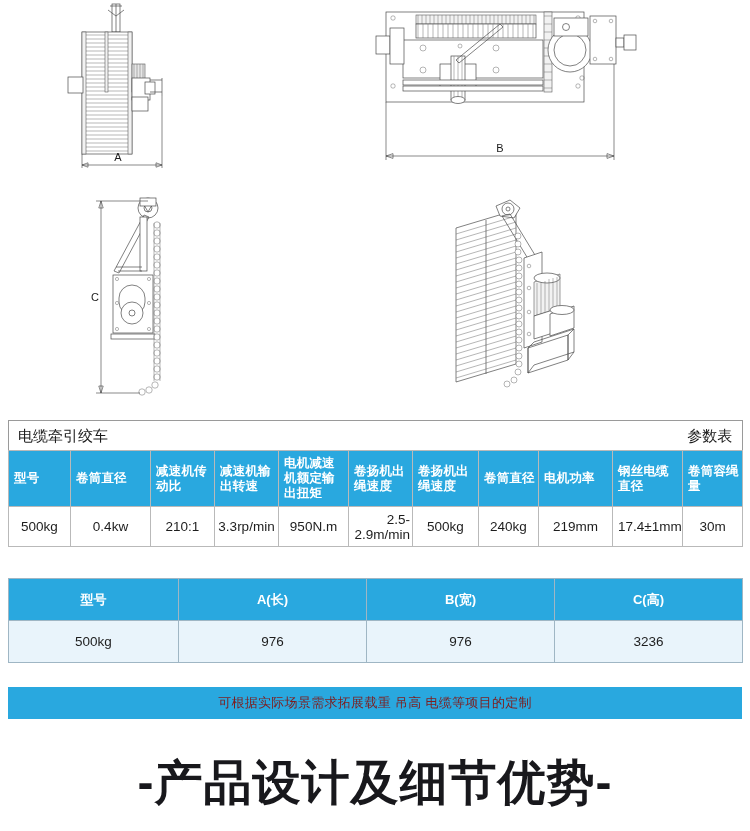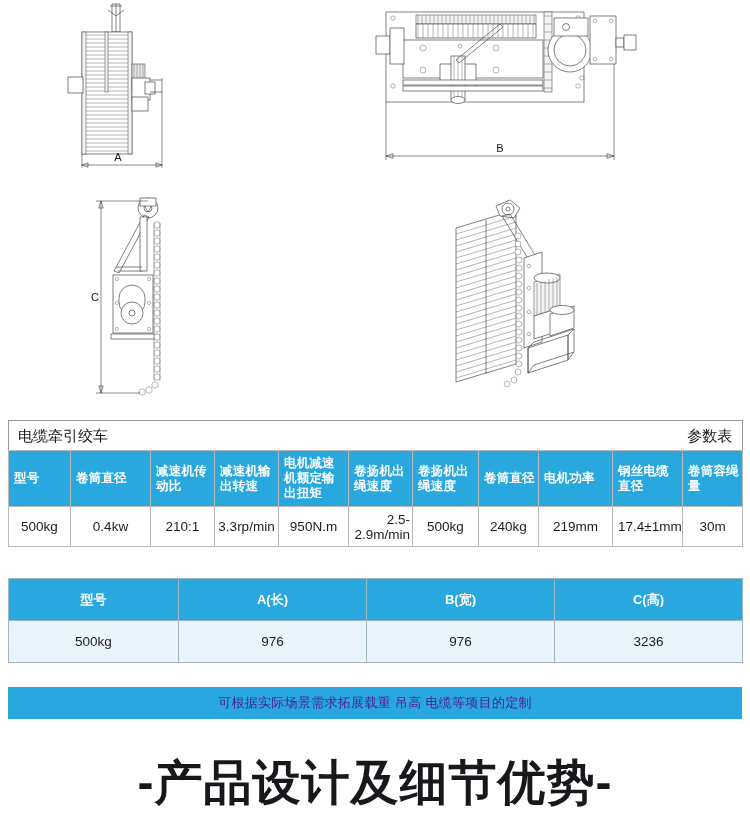--- a/index.html
+++ b/index.html
@@ -137,21 +137,21 @@
   }
 
   
   #note-bar {
     position: absolute;
     left: 8px;
     top: 271px;
     width: 734px;
     height: 32px;
     background: #29a8df;
-    color: #4c1d95;
+    color: #7f1d1d;
     font-size: 13px;
     display: flex;
     align-items: center;
     justify-content: center;
     letter-spacing: 0.3px;
   }
 
   
   #headline {
     position: absolute;

